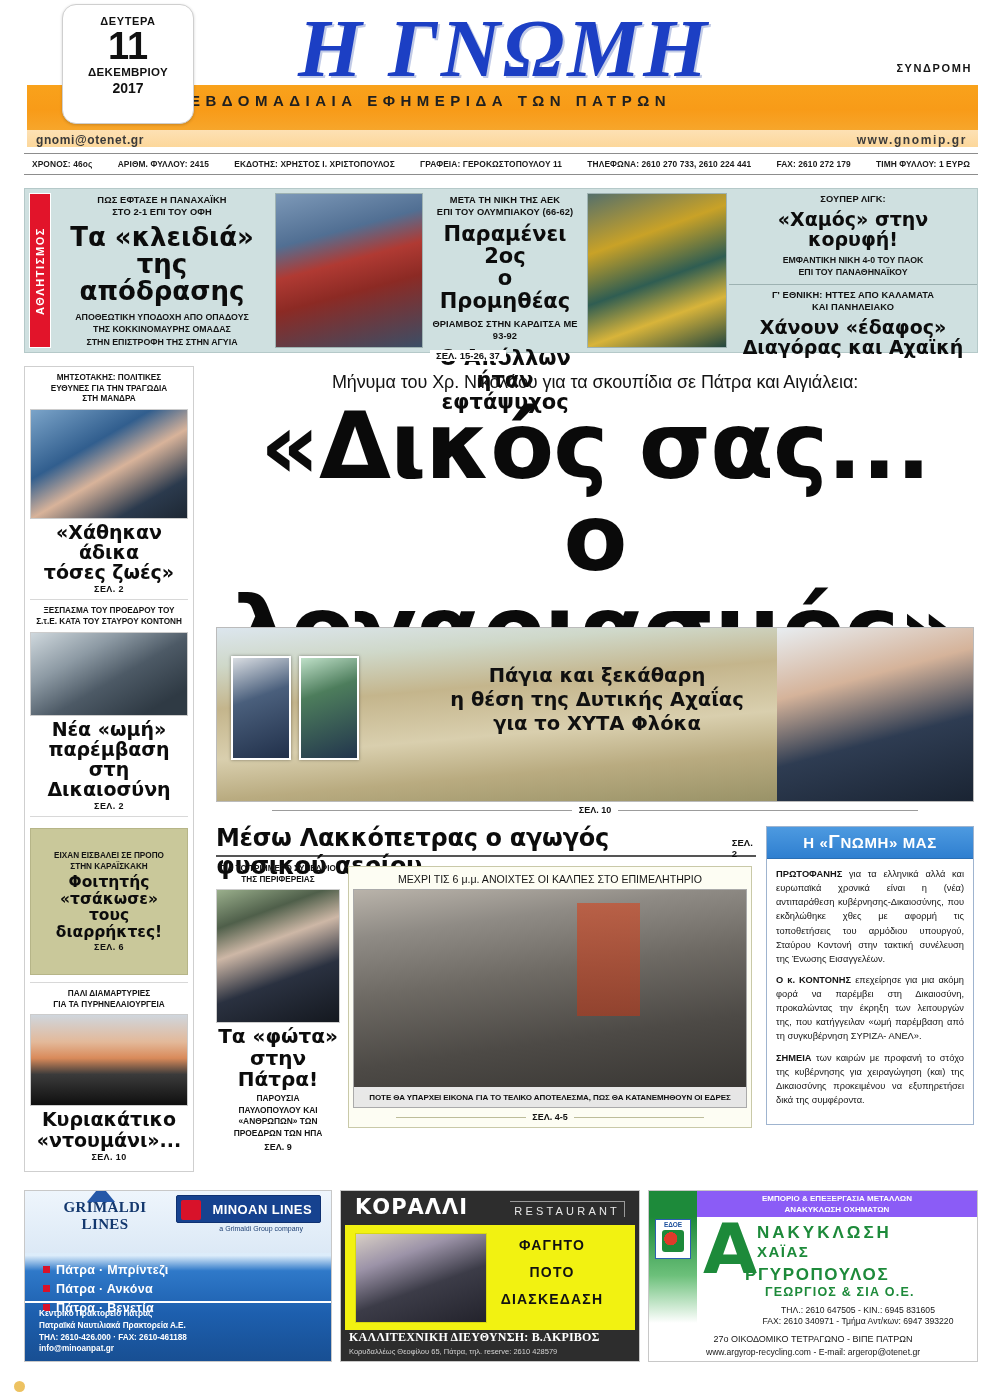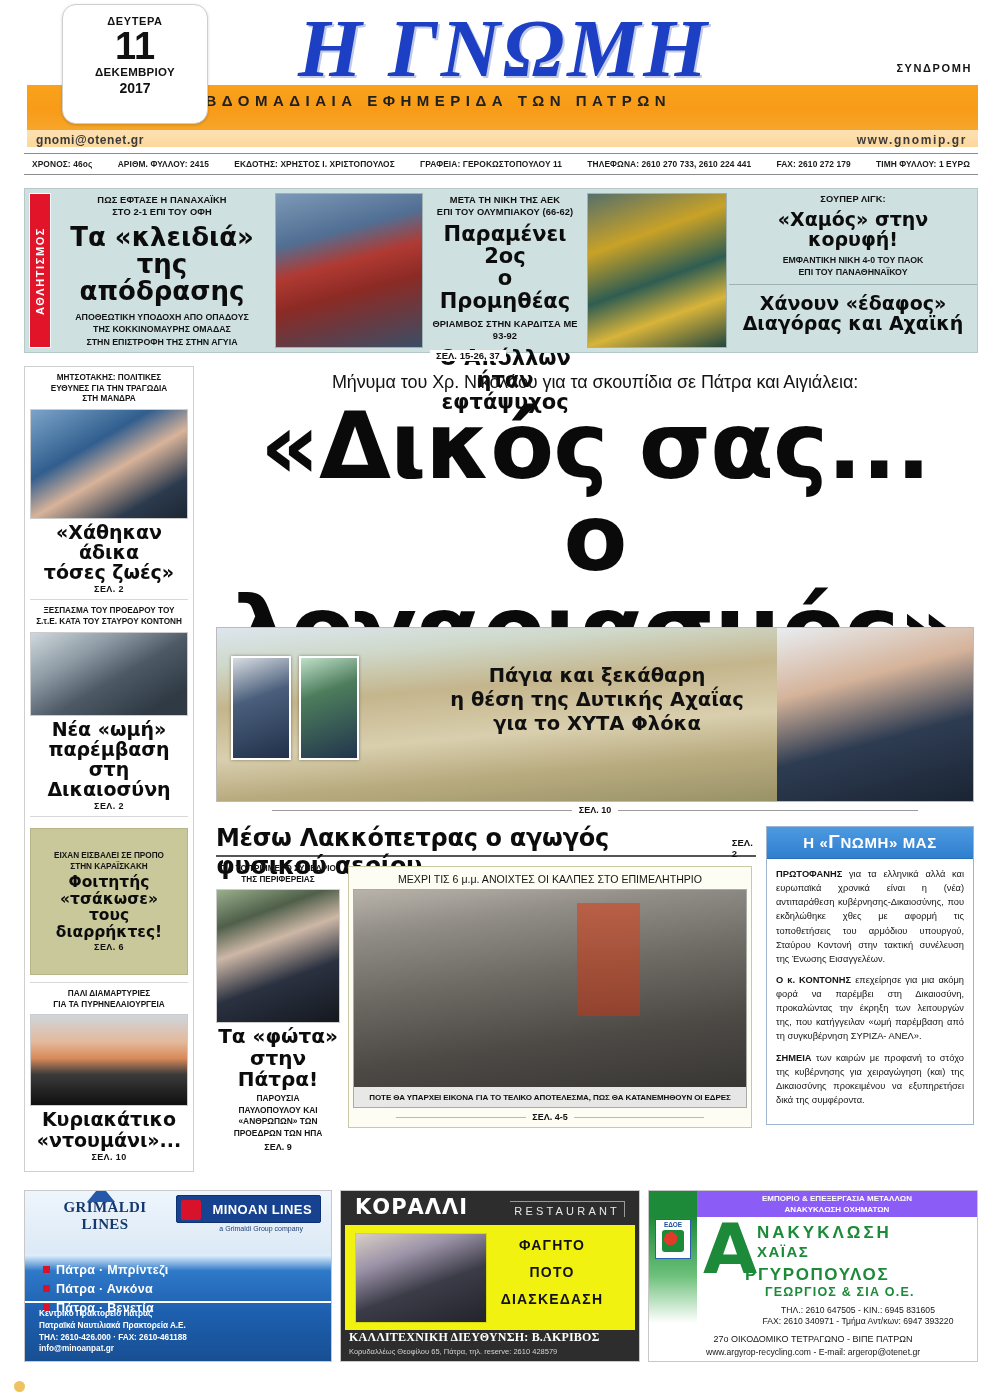--- a/index.html
+++ b/index.html
@@ -45,21 +45,21 @@
   }
   .mast-email {
     position: absolute; left: 36px; top: 133px;
     font-size: 12px; font-weight: bold; letter-spacing: .6px; color: #3a3a3a;
   }
   .mast-web {
     position: absolute; right: 33px; top: 133px;
     font-size: 12px; font-weight: bold; letter-spacing: 1.6px; color: #3a3a3a;
   }
   .datebox {
-    position: absolute; left: 62px; top: 4px; width: 146px; height: 120px;
+    position: absolute; left: 62px; top: 4px; width: 132px; height: 120px;
     background: #fff; border: 1.5px solid #cfcfcf; border-radius: 14px;
     box-shadow: 0 1px 3px rgba(0,0,0,.18);
     text-align: center; padding-top: 10px; z-index: 5;
   }
   .datebox .dow { font-size: 11px; font-weight: bold; letter-spacing: .6px; color:#111; }
   .datebox .dnum { font-size: 38px; font-weight: bold; line-height: 1.02; color:#111; }
   .datebox .dmon { font-size: 11.5px; font-weight: bold; letter-spacing: .3px; color:#111; }
   .datebox .dyear { font-size: 14px; font-weight: bold; margin-top:2px; color:#111; }
 
   .mast-info {
@@ -430,20 +430,22 @@
     <div class="sp-photo2"></div>
 
     <div class="sp-col3">
       <div class="sp-box">
         <div class="sp-kicker">ΣΟΥΠΕΡ ΛΙΓΚ:</div>
         <div class="sp-head3">«Χαμός» στην κορυφή!</div>
         <div class="sp-sub" style="white-space:pre-line">ΕΜΦΑΝΤΙΚΗ ΝΙΚΗ 4-0 ΤΟΥ ΠΑΟΚ
 ΕΠΙ ΤΟΥ ΠΑΝΑΘΗΝΑΪΚΟΥ</div>
       </div>
       <div class="sp-box">
+        <div class="sp-kicker" style="white-space:pre-line">Γ' ΕΘΝΙΚΗ: ΗΤΤΕΣ ΑΠΟ ΚΑΛΑΜΑΤΑ
+ΚΑΙ ΠΑΝΗΛΕΙΑΚΟ</div>
         <div class="sp-head3">
           <div>Χάνουν «έδαφος»</div>
           <div>Διαγόρας και Αχαϊκή</div>
         </div>
       </div>
     </div>
   </div>
   <div class="sports-sel">ΣΕΛ. 15-26, 37</div>
 
   <div class="left-col">

